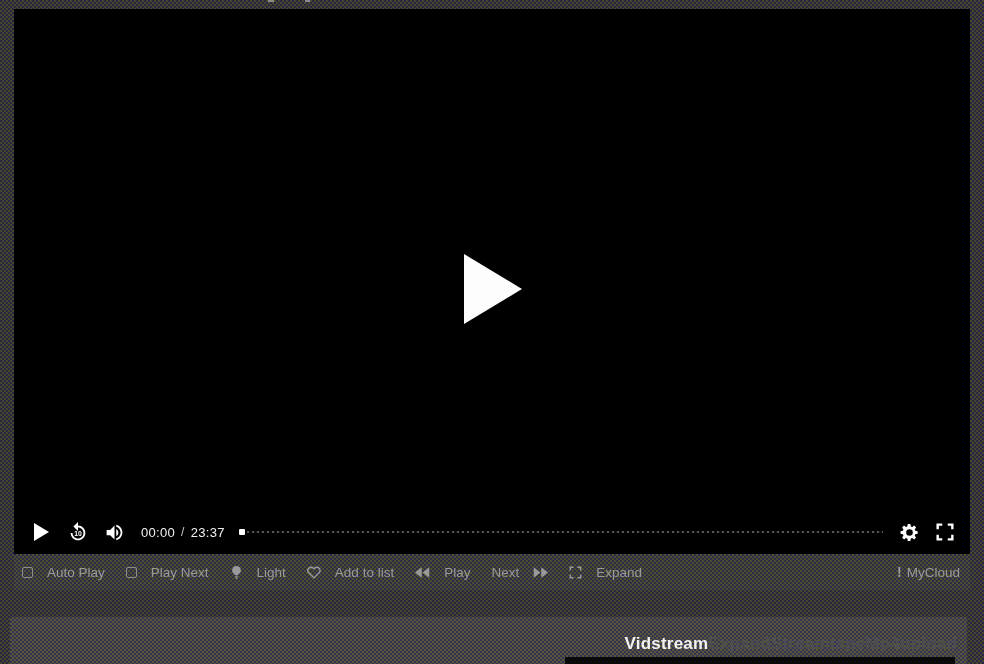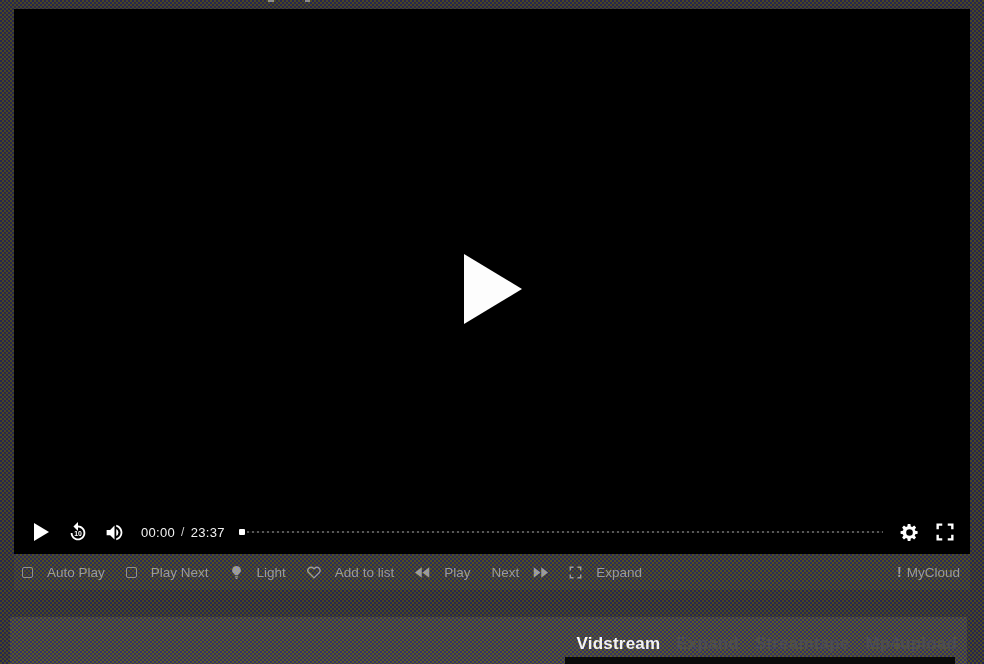--- a/index.html
+++ b/index.html
@@ -89,21 +89,21 @@
     background-image:
       radial-gradient(circle at 1px 1px, #32326a 0.7px, transparent 1.3px),
       radial-gradient(circle at 1px 1px, #32326a 0.7px, transparent 1.3px),
       radial-gradient(circle at 1px 1px, #5e5a24 0.7px, transparent 1.3px),
       radial-gradient(circle at 1px 1px, #5e5a24 0.7px, transparent 1.3px);
     background-size:4px 4px,4px 4px,4px 4px,4px 4px;
     background-position:0 0,2px 2px,2px 0,0 2px;
   }
   .server-tabs {
     position:absolute; right:10px; top:17px;
-    display:flex; align-items:baseline; gap:16px;
+    display:flex; align-items:baseline; gap:0;
     list-style:none; font-size:17px; font-weight:600; letter-spacing:0.2px;
   }
   .server-tab { color:#4e4e52; cursor:pointer; }
   .server-tab.active { color:#f2f2f2; }
   .tab-underline {
     position:absolute; right:12px; top:40px; width:390px; height:7px;
     background:#0a0a0a;
   }
 </style>
 </head>

